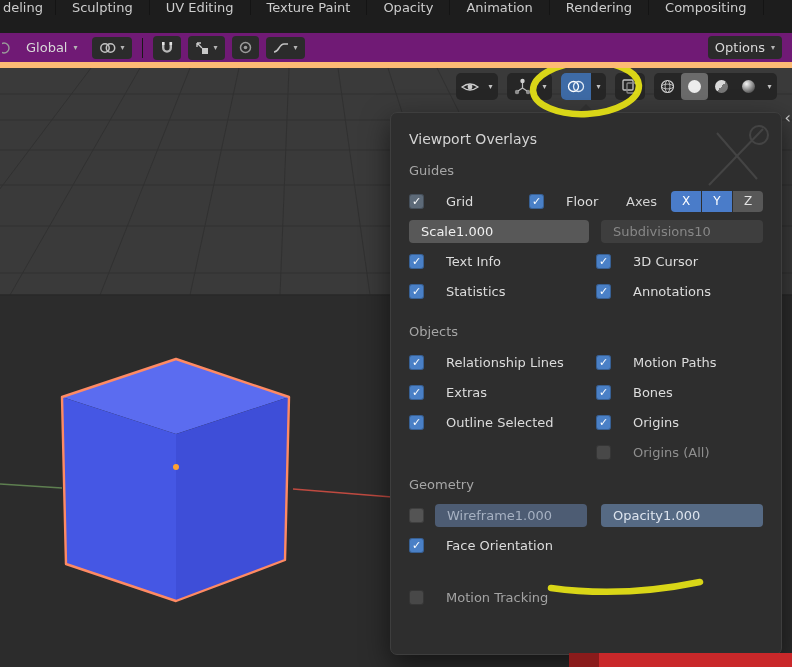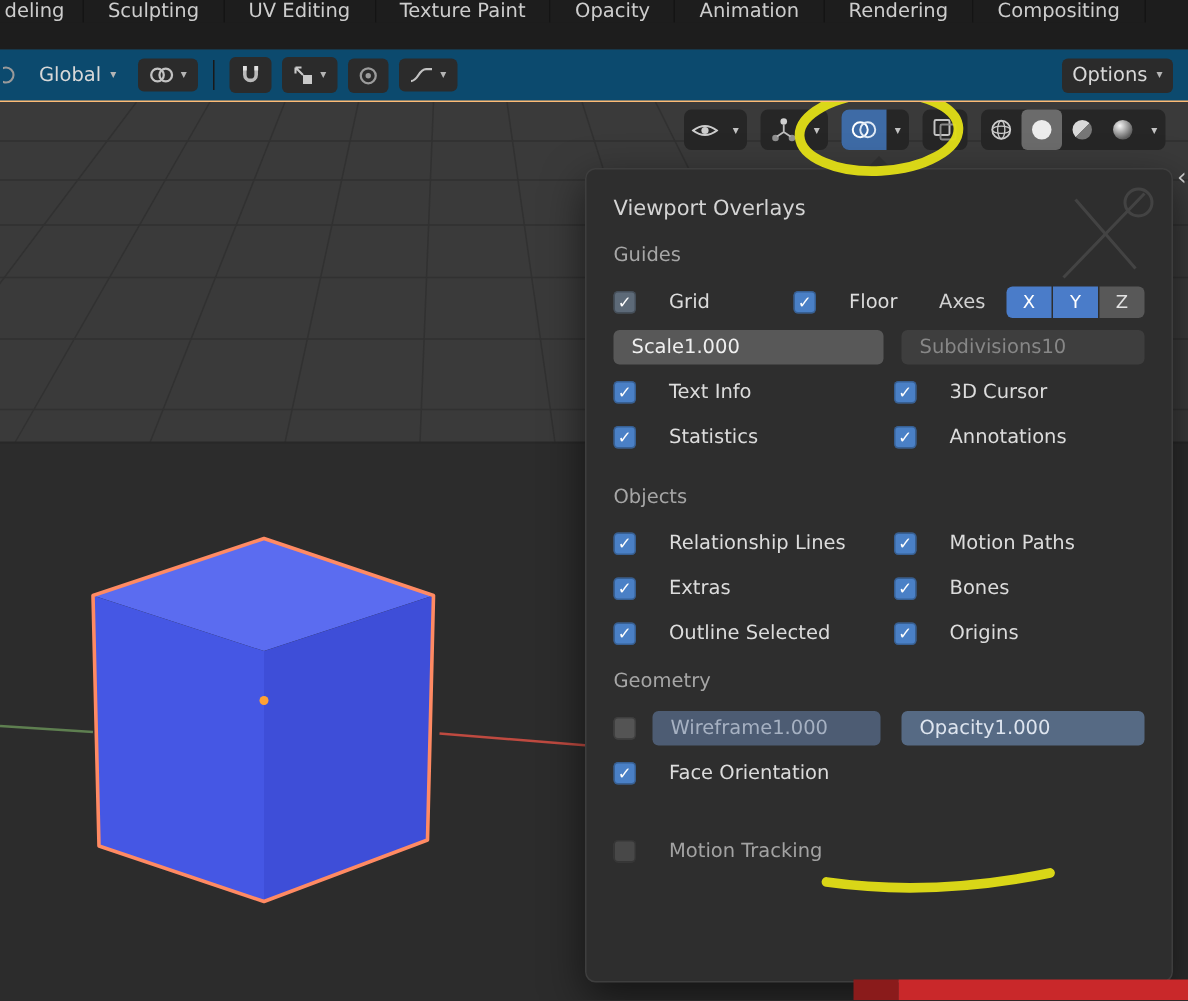--- a/index.html
+++ b/index.html
@@ -8,22 +8,22 @@
   .screen{position:relative;width:792px;height:667px;overflow:hidden;background:#2c2c2c}
 
   
   .topbar{position:absolute;top:0;left:0;right:0;height:33px;background:#1d1d1d;
     display:flex;align-items:flex-start;overflow:hidden}
   .tab{display:flex;align-items:center;padding:0 16px;font-size:13px;color:#cdcdcd;
     border-right:1px solid #141414;background:#1d1d1d;white-space:nowrap}
   .tab-first{padding:0 12px 0 3px}
 
   
-  .toolbar{position:absolute;top:33px;left:0;right:0;height:35px;background:#0c4a6e;
-    border-bottom:1px solid #fdba74;display:flex;align-items:center;gap:7px;padding:0 10px 0 0}
+  .toolbar{position:absolute;top:33px;left:0;right:0;height:35px;background:#701a75;
+    border-bottom:6px solid #fdba74;display:flex;align-items:center;gap:7px;padding:0 10px 0 0}
   .tb-drop{display:flex;align-items:center;gap:6px;color:#d8d8d8;font-size:13px;
     padding:4px 7px;border-radius:4px}
   .tb-group{display:flex;align-items:center;gap:5px;background:#2b2b2b;border-radius:4px;padding:5px 7px}
   .tb-sep{width:1px;height:20px;background:#191919;margin:0 3px}
   .chev{font-size:8px;color:#b5b5b5;line-height:1}
   .spacer{flex:1}
   .opt{background:#2b2b2b}
 
   
   .viewport{position:absolute;top:68px;left:0;width:792px;height:599px;overflow:hidden}
@@ -326,20 +326,27 @@
       <div class="p-row">
         <label class="check checked col-l">
           <span class="box"></span>
           <span>Outline Selected</span>
         </label>
         <label class="check checked">
           <span class="box"></span>
           <span>Origins</span>
         </label>
       </div>
+      <div class="p-row">
+        <span class="col-l"></span>
+        <label class="check dim-box2">
+          <span class="box"></span>
+          <span class="dim-lbl">Origins (All)</span>
+        </label>
+      </div>
 
       <div class="sec" style="">Geometry</div>
       <div class="p-row">
         <label class="check">
           <span class="box"></span>
         </label>
         <div class="slider sl-wire">
           <span>Wireframe</span>
           <span>1.000</span>
         </div>

